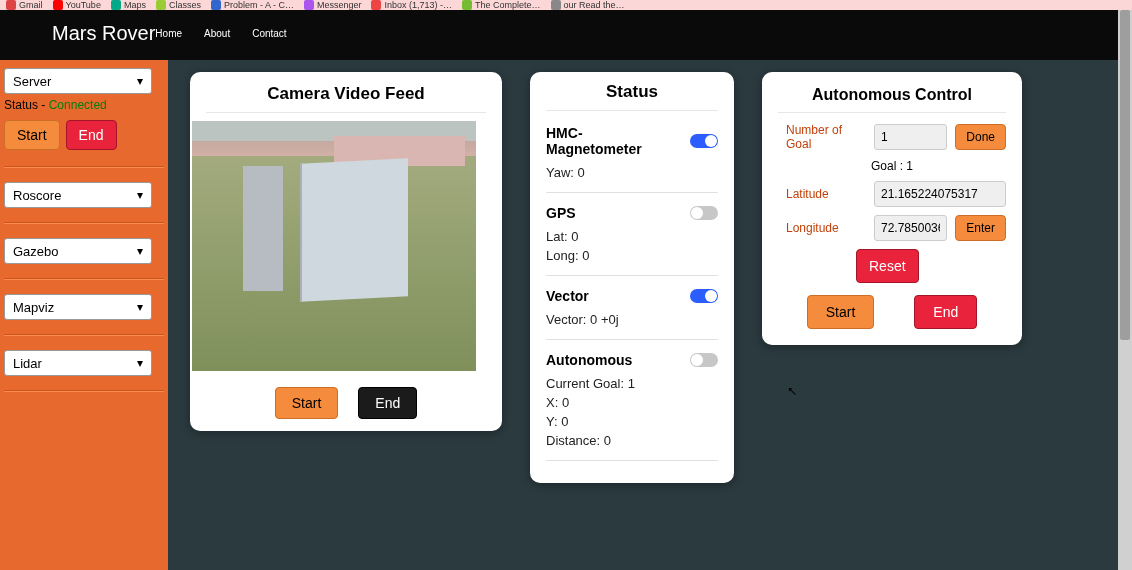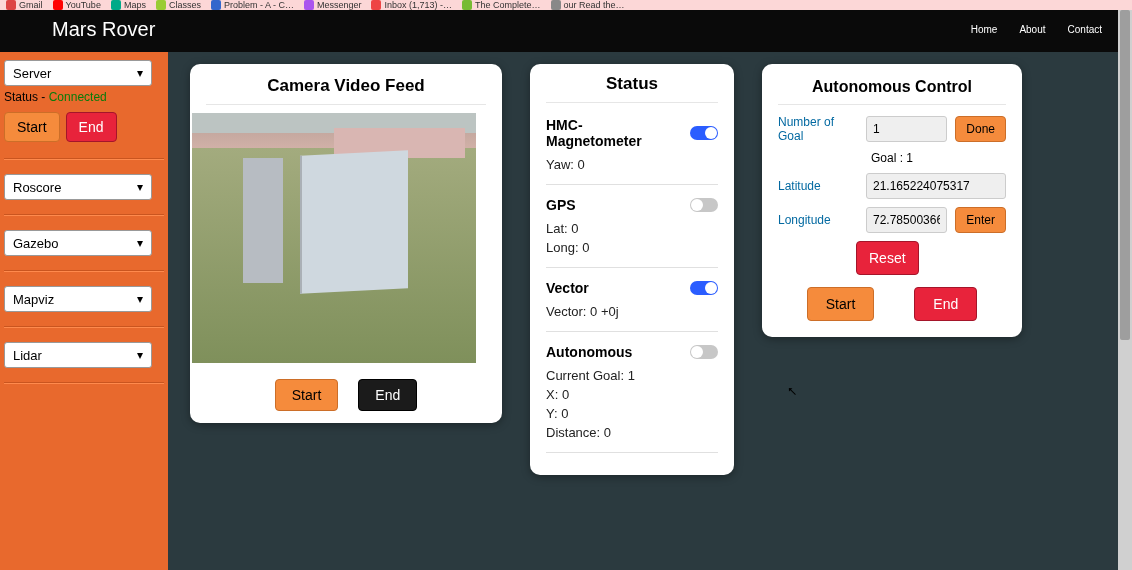--- a/index.html
+++ b/index.html
@@ -4,21 +4,21 @@
 <style>
   * { box-sizing: border-box; margin: 0; padding: 0; font-family: Arial, Helvetica, sans-serif; }
   body { width: 1132px; height: 570px; background: #2b3a3f; overflow: hidden; }
 
   
   .bookmark-bar { height: 10px; background: #fcd7d7; display: flex; align-items: center; padding: 0 6px; gap: 10px; font-size: 9px; color: #333; overflow: hidden; }
   .bookmark { display: flex; align-items: center; gap: 3px; white-space: nowrap; }
   .bm-ico { width: 10px; height: 10px; border-radius: 2px; }
 
   
-  .navbar { height: 42px; background: #0a0a0a; color: #fff; display: flex; align-items: center; justify-content: space-between; padding: 0 30px 4px 52px; }
+  .navbar { height: 50px; background: #0a0a0a; color: #fff; display: flex; align-items: center; justify-content: flex-start; padding: 0 30px 4px 52px; }
   .brand { font-size: 20px; font-weight: 500; }
   .nav-links { display: flex; gap: 22px; font-size: 10px; }
   .nav-links span { cursor: pointer; }
 
   
   .main { display: flex; height: calc(100% - 48px); }
 
   
   .sidebar { width: 168px; background: #e8692d; padding: 8px 4px; color: #000; font-size: 13px; }
   .select { width: 148px; height: 26px; background: #fff; border: 1px solid #999; border-radius: 3px; display: flex; align-items: center; justify-content: space-between; padding: 0 8px; font-size: 13px; margin-bottom: 4px; cursor: pointer; }
@@ -63,21 +63,21 @@
   .toggle.on { background: #2b5dff; }
   .toggle.off { background: #c7c7c7; }
   .toggle .knob { width: 12px; height: 12px; border-radius: 50%; background: #fff; position: absolute; top: 1px; }
   .toggle.on .knob { right: 1px; }
   .toggle.off .knob { left: 1px; }
 
   
   .auto-card { width: 260px; padding: 8px 16px 16px; }
   .auto-card .card-title { font-size: 16px; padding-top: 6px; }
   .form-row { display: flex; align-items: center; gap: 8px; margin: 8px 0; font-size: 12px; }
-  .form-row label { width: 80px; color: #0369a1; }
+  .form-row label { width: 80px; color: #c2410c; margin-left: 8px; }
   .form-row input { flex: 1; min-width: 0; height: 26px; border: 1px solid #ccc; border-radius: 3px; padding: 0 6px; font-size: 12px; background: #efefef; }
   .form-row .btn { padding: 5px 10px; font-size: 12px; }
   .goal-line { text-align: center; font-size: 12px; margin: 6px 0; }
   .center-row { display: flex; justify-content: center; gap: 40px; margin-top: 12px; }
   .center-row .btn { padding: 8px 18px; font-size: 14px; }
   .reset-row { display: flex; justify-content: flex-start; padding-left: 78px; margin-top: 6px; }
   .reset-row .btn { padding: 8px 12px; font-size: 14px; }
 
   
   .fake-scroll { position: absolute; right: 0; top: 10px; bottom: 0; width: 14px; background: #d0d0d0; }

